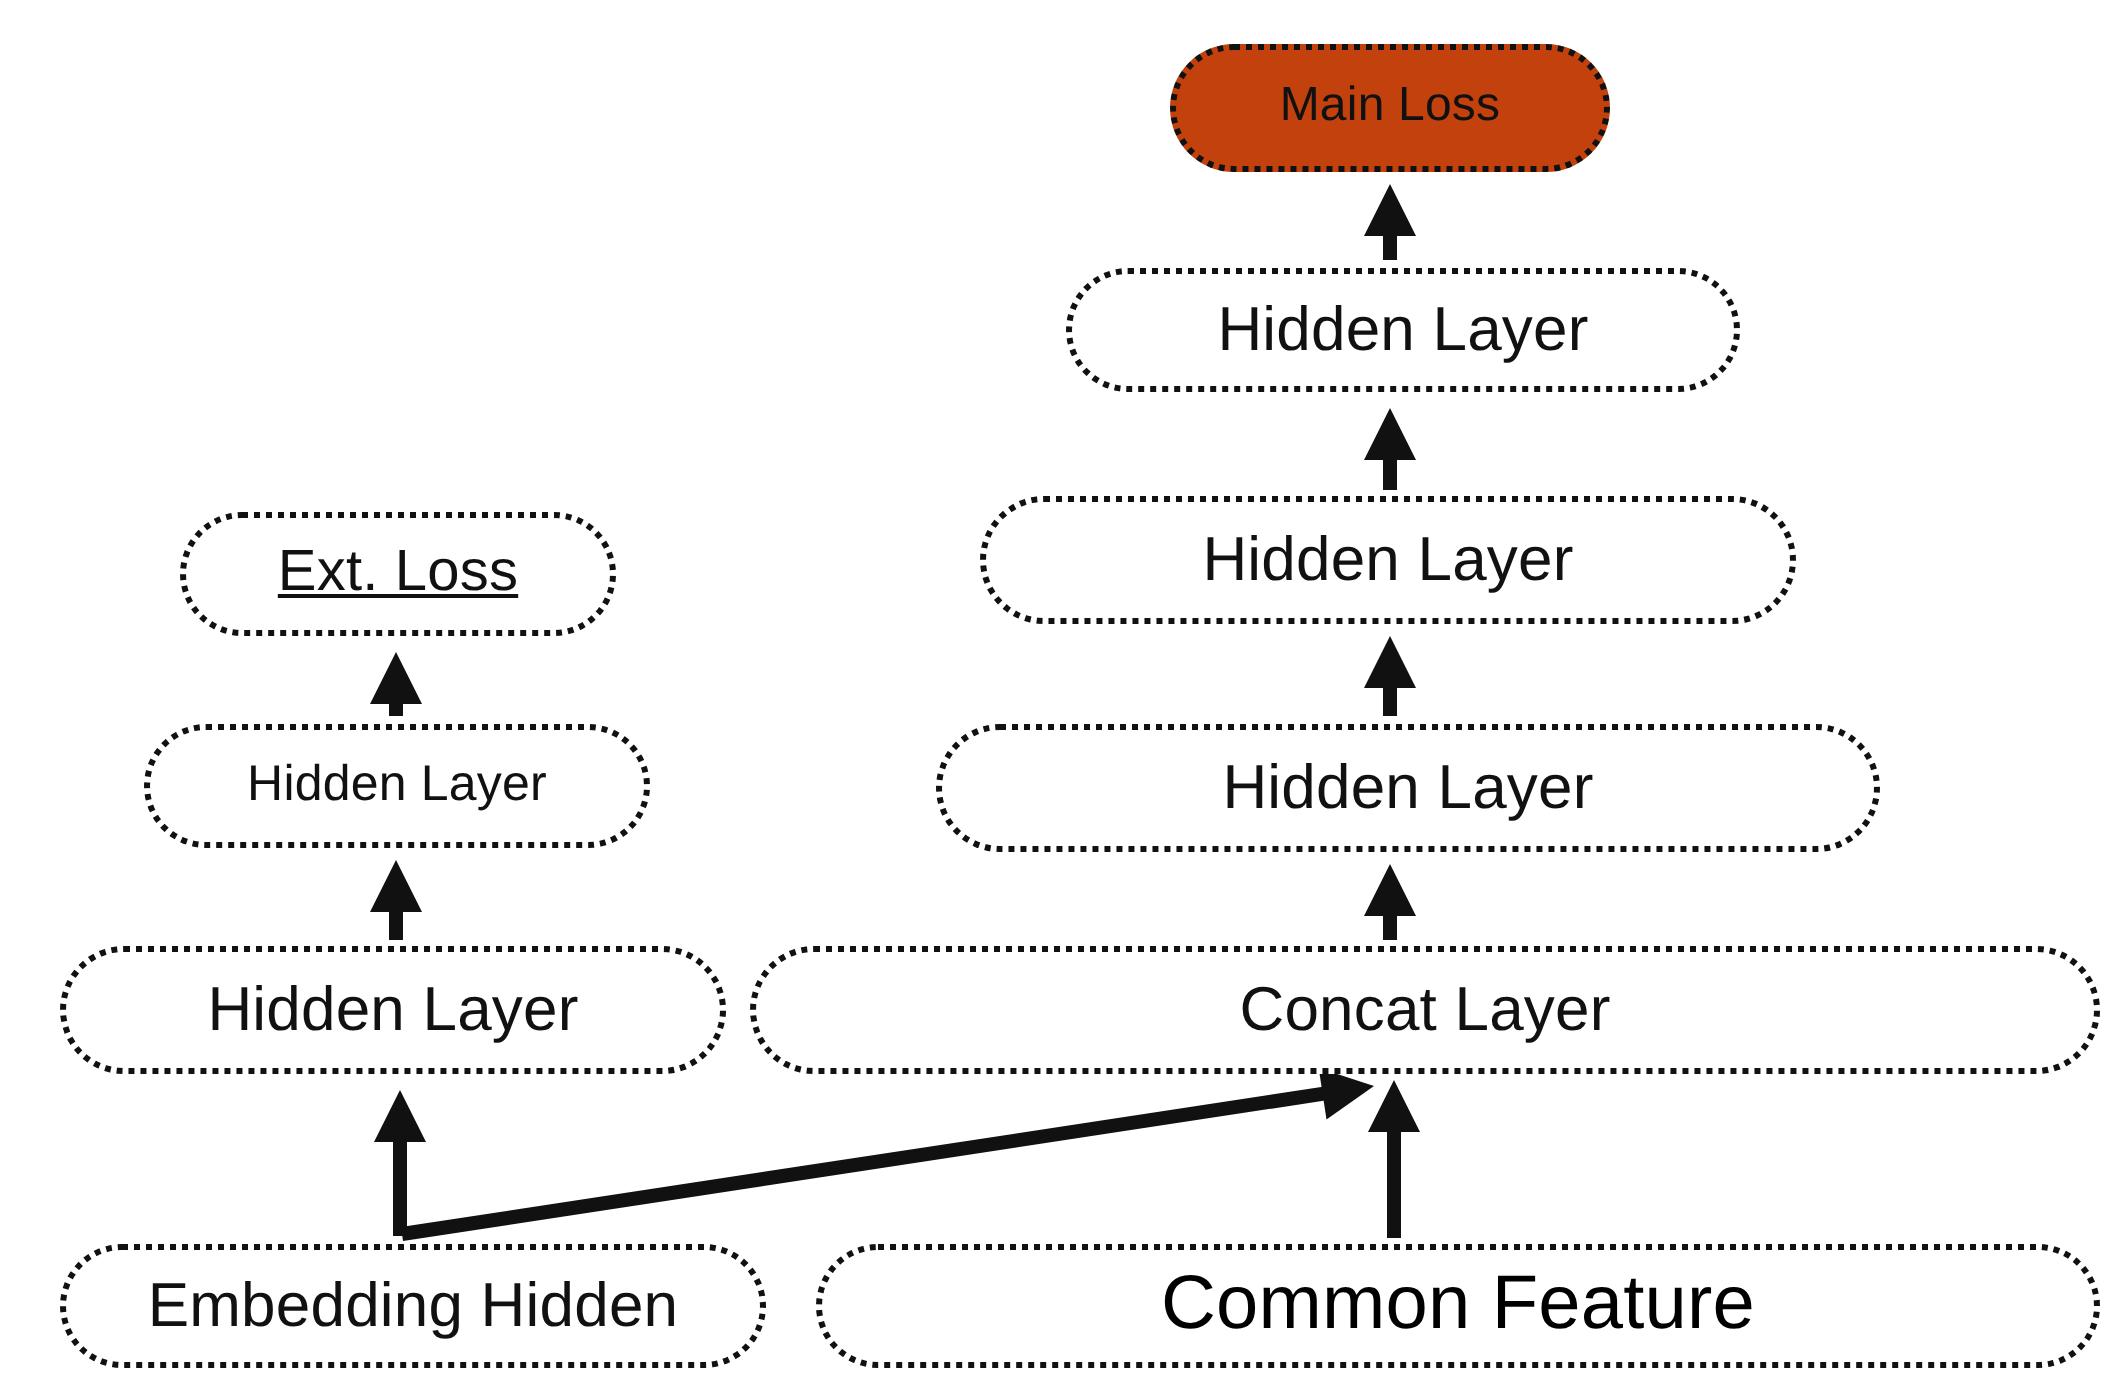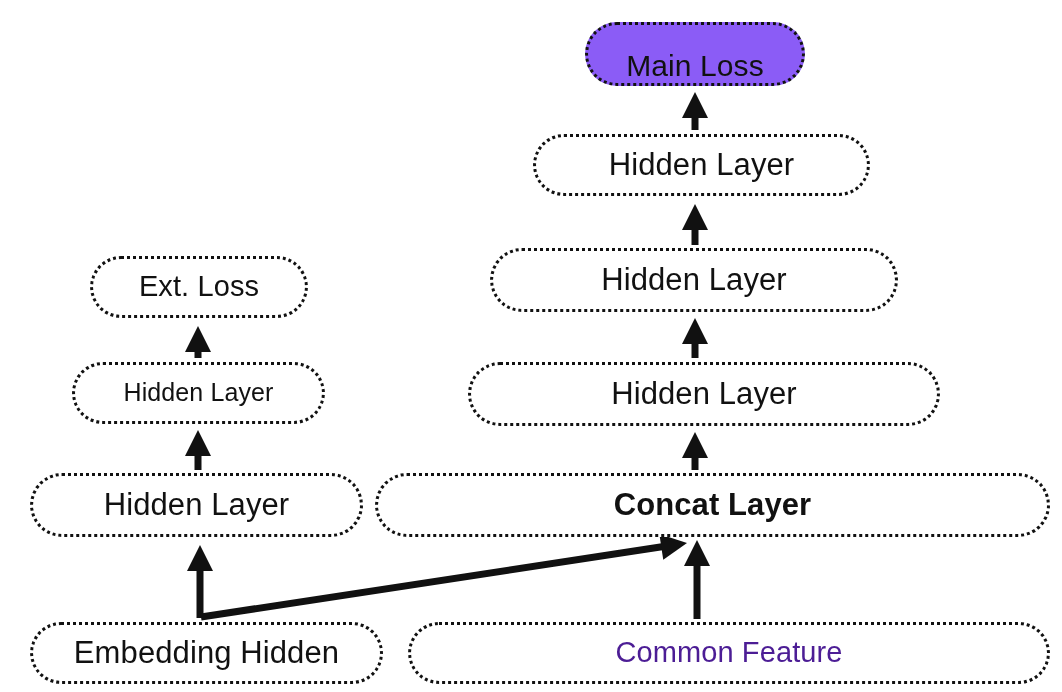--- a/index.html
+++ b/index.html
@@ -84,39 +84,39 @@
         <line x1="200" y1="618" x2="200" y2="567" stroke="#111111" stroke-width="7" stroke-linecap="butt"></line>
         <polygon points="200,545 213,571 187,571" fill="#111111"></polygon>
       </g>
       <g>
         <line x1="201" y1="617" x2="665.250675049086" y2="546.31162560981" stroke="#111111" stroke-width="7" stroke-linecap="butt"></line>
         <polygon points="687,543 663.253122009262,559.7656131916791 659.3393826522139,534.0618655224172" fill="#111111"></polygon>
       </g>
     </svg>
 
   <div id="node-layer">
-      <div class="node" style="left: 585px; top: 22px; width: 220px; height: 64px; border-radius: 32px; border-style: dotted; border-width: 3px; border-color: rgb(17, 17, 17); background: #8b5cf6; font-size: 30px; color: rgb(17, 17, 17); align-items: flex-end;">
+      <div class="node" style="left: 585px; top: 22px; width: 220px; height: 64px; border-radius: 32px; border-style: dotted; border-width: 3px; border-color: rgb(17, 17, 17); background: #c2410c; font-size: 24px; color: rgb(17, 17, 17);">
         <span class="node-label">Main Loss</span>
       </div>
       <div class="node" style="left: 533px; top: 134px; width: 337px; height: 62px; border-radius: 31px; border-style: dotted; border-width: 3px; border-color: rgb(17, 17, 17); background: rgb(255, 255, 255); font-size: 31px; color: rgb(17, 17, 17);">
         <span class="node-label">Hidden Layer</span>
       </div>
       <div class="node" style="left: 490px; top: 248px; width: 408px; height: 64px; border-radius: 32px; border-style: dotted; border-width: 3px; border-color: rgb(17, 17, 17); background: rgb(255, 255, 255); font-size: 31px; color: rgb(17, 17, 17);">
         <span class="node-label">Hidden Layer</span>
       </div>
       <div class="node" style="left: 468px; top: 362px; width: 472px; height: 64px; border-radius: 32px; border-style: dotted; border-width: 3px; border-color: rgb(17, 17, 17); background: rgb(255, 255, 255); font-size: 31px; color: rgb(17, 17, 17);">
         <span class="node-label">Hidden Layer</span>
       </div>
-      <div class="node" style="left: 375px; top: 473px; width: 675px; height: 64px; border-radius: 32px; border-style: dotted; border-width: 3px; border-color: rgb(17, 17, 17); background: rgb(255, 255, 255); font-size: 31px; color: rgb(17, 17, 17); font-weight: bold;">
+      <div class="node" style="left: 375px; top: 473px; width: 675px; height: 64px; border-radius: 32px; border-style: dotted; border-width: 3px; border-color: rgb(17, 17, 17); background: rgb(255, 255, 255); font-size: 31px; color: rgb(17, 17, 17);">
         <span class="node-label">Concat Layer</span>
       </div>
-      <div class="node" style="left: 408px; top: 622px; width: 642px; height: 62px; border-radius: 31px; border-style: dotted; border-width: 3px; border-color: rgb(17, 17, 17); background: rgb(255, 255, 255); font-size: 29px; color: #4c1d95;">
+      <div class="node" style="left: 408px; top: 622px; width: 642px; height: 62px; border-radius: 31px; border-style: dotted; border-width: 3px; border-color: rgb(17, 17, 17); background: rgb(255, 255, 255); font-size: 38px; color: #000000;">
         <span class="node-label">Common Feature</span>
       </div>
-      <div class="node" style="left: 90px; top: 256px; width: 218px; height: 62px; border-radius: 31px; border-style: dotted; border-width: 3px; border-color: rgb(17, 17, 17); background: rgb(255, 255, 255); font-size: 29px; color: rgb(17, 17, 17);">
+      <div class="node" style="left: 90px; top: 256px; width: 218px; height: 62px; border-radius: 31px; border-style: dotted; border-width: 3px; border-color: rgb(17, 17, 17); background: rgb(255, 255, 255); font-size: 29px; color: rgb(17, 17, 17); text-decoration: underline;">
         <span class="node-label">Ext. Loss</span>
       </div>
       <div class="node" style="left: 72px; top: 362px; width: 253px; height: 62px; border-radius: 31px; border-style: dotted; border-width: 3px; border-color: rgb(17, 17, 17); background: rgb(255, 255, 255); font-size: 25px; color: rgb(17, 17, 17);">
         <span class="node-label">Hidden Layer</span>
       </div>
       <div class="node" style="left: 30px; top: 473px; width: 333px; height: 64px; border-radius: 32px; border-style: dotted; border-width: 3px; border-color: rgb(17, 17, 17); background: rgb(255, 255, 255); font-size: 31px; color: rgb(17, 17, 17);">
         <span class="node-label">Hidden Layer</span>
       </div>
       <div class="node" style="left: 30px; top: 622px; width: 353px; height: 62px; border-radius: 31px; border-style: dotted; border-width: 3px; border-color: rgb(17, 17, 17); background: rgb(255, 255, 255); font-size: 31px; color: rgb(17, 17, 17);">
         <span class="node-label">Embedding Hidden</span>

